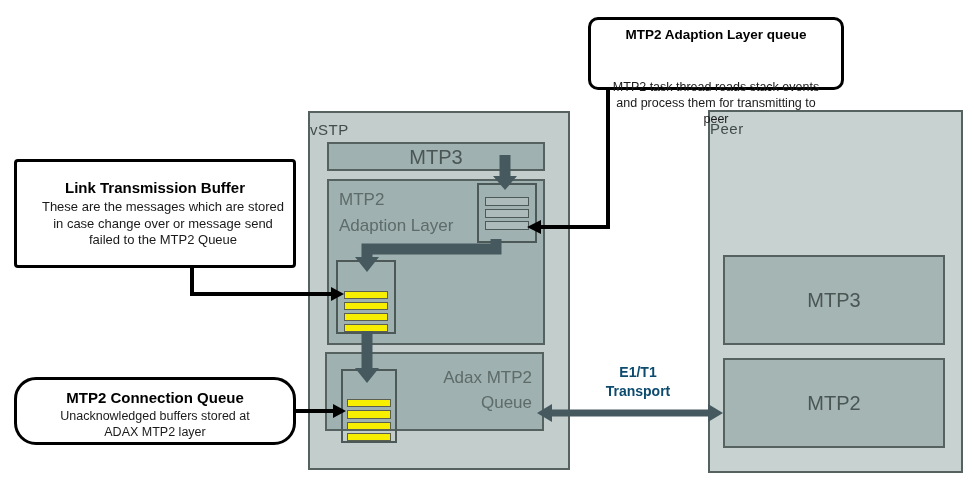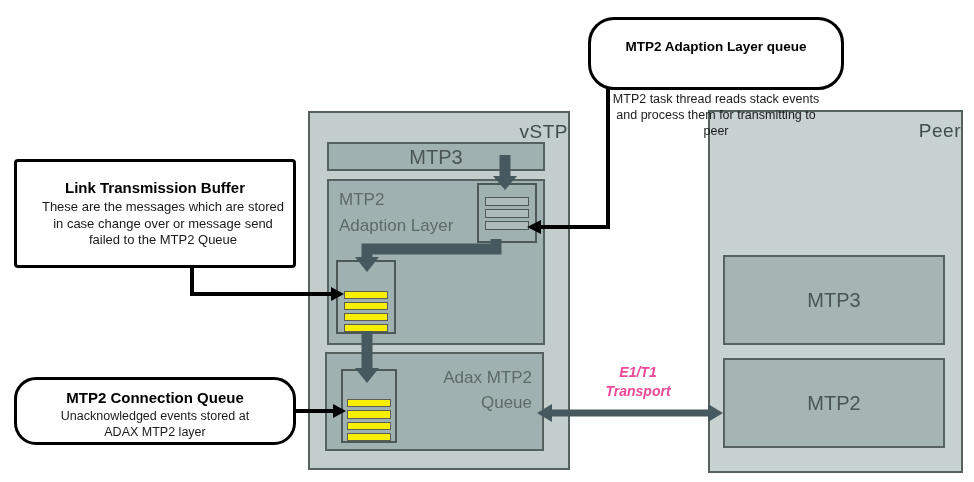--- a/index.html
+++ b/index.html
@@ -20,43 +20,43 @@
   html,body{margin:0;padding:0;}
   body{font-family:"Liberation Sans", sans-serif; background:#ffffff;}
   .canvas{position:relative; width:974px; height:482px; background:#ffffff; overflow:hidden;}
 
   .box{position:absolute; box-sizing:border-box; border:2px solid var(--box-border);}
   .outer{background:var(--outer-fill);}
   .peer-outer{background:var(--peer-fill);}
   .inner{background:var(--inner-fill);}
   .peer-inner{background:var(--peer-inner-fill);}
 
-  .big-title{position:absolute; width:100%; text-align:right; top:8px;
-    font-size:19px; color:var(--text-dark); letter-spacing:0.5px;}
+  .big-title{position:absolute; width:100%; text-align:left; top:8px;
+    font-size:15px; color:var(--text-dark); letter-spacing:0.5px;}
   .layer-label{font-size:20px; color:#4a5654; text-align:center; line-height:1;}
   .center-label{display:flex; align-items:center; justify-content:center; height:100%;}
 
   .adaption-label{position:absolute; left:10px; top:6px; font-size:17px;
     color:var(--text-mid); line-height:1.55; text-align:left;}
   .adax-label{position:absolute; right:10px; top:12px; font-size:17px;
     color:var(--text-mid); line-height:1.45; text-align:right;}
 
   .queue-icon{position:absolute; box-sizing:border-box; border:2px solid var(--icon-border);
     display:flex; flex-direction:column; align-items:center;}
   .queue-bar{box-sizing:border-box; border:2px solid var(--icon-border); width:44px; height:9px; margin-top:3px;}
   .bar-gray{background:var(--gray-bar-fill); border-width:1.5px; height:9px;}
   .bar-yellow{background:var(--queue-yellow); border-width:1.5px; height:9px; border-color:#5a5f50;}
 
   .callout{position:absolute; box-sizing:border-box; background:var(--callout-fill);
     border:3.5px solid var(--connector-black); text-align:center; color:#1a1a1a;}
   .callout-title{font-weight:bold; color:#000;}
   .callout-body{line-height:1.28;}
 
-  .e1t1-label{position:absolute; text-align:center; font-weight:bold; color:#ec4899;
-    font-size:14px; line-height:1.35;font-style:italic;}
+  .e1t1-label{position:absolute; text-align:center; font-weight:bold; color:#0c4a6e;
+    font-size:14px; line-height:1.35;}
 
   svg.overlay{position:absolute; left:0; top:0; pointer-events:none;}
   .conn{stroke:var(--connector-black); stroke-width:4; fill:none;}
   .conn-head{fill:var(--connector-black); stroke:none;}
   .thick{stroke:var(--arrow-dark); stroke-width:11; fill:none;}
   .thick-head{fill:var(--arrow-dark); stroke:none;}
   .link-line{stroke:var(--arrow-dark); stroke-width:7; fill:none;}
 </style>
 </head>
 <body>
@@ -73,21 +73,21 @@
       </div>
   </div>
 
   <div class="box inner" style="left:327px; top:179px; width:218px; height:166px;">
     <div class="adaption-label">
       <span>MTP2</span><br>
       <span>Adaption Layer</span>
     </div>
   </div>
 
-  <div class="box inner" style="left:325px; top:352px; width:219px; height:99px;">
+  <div class="box inner" style="left:325px; top:352px; width:219px; height:79px;">
     <div class="adax-label">
       <span>Adax MTP2</span><br>
       <span>Queue</span>
     </div>
   </div>
 
   <div class="queue-icon" style="left:477px; top:183px; width:60px; height:60px; padding-top:9px;">
     <div class="queue-bar bar-gray"></div>
     <div class="queue-bar bar-gray"></div>
     <div class="queue-bar bar-gray"></div>
@@ -160,28 +160,28 @@
       <path class="conn" d="M192 266 L192 294 L332 294"></path>
       <polygon class="conn-head" points="344,294 331,287 331,301"></polygon>
     </g>
 
     <g>
       <path class="conn" d="M294 411 L334 411"></path>
       <polygon class="conn-head" points="346,411 333,404 333,418"></polygon>
     </g>
   </svg>
 
-  <div class="callout" style="left:588px; top:17px; width:256px; height:73px; border-radius:26px; padding-top:19px;">
+  <div class="callout" style="left:588px; top:17px; width:256px; height:73px; border-radius:10px; padding-top:7px;">
     <div class="callout-title" style="font-size:13.5px;">MTP2 Adaption Layer queue</div>
     <div class="callout-body" style="font-size:12.5px; padding:1px 12px 0 12px;margin-top:36px;">MTP2 task thread reads stack events and process them for transmitting to peer</div>
   </div>
 
   <div class="callout" style="left:14px; top:159px; width:282px; height:109px; border-radius:4px; padding-top:17px;">
     <div class="callout-title" style="font-size:15px;">Link Transmission Buffer</div>
     <div class="callout-body" style="font-size:13px; padding:3px 6px 0 22px;">These are the messages which are stored in case change over or message send failed to the MTP2 Queue</div>
   </div>
 
   <div class="callout" style="left:14px; top:377px; width:282px; height:68px; border-radius:22px; padding-top:9px;">
     <div class="callout-title" style="font-size:15px;">MTP2 Connection Queue</div>
-    <div class="callout-body" style="font-size:12.5px; padding:2px 28px 0 28px;">Unacknowledged events stored at ADAX MTP2 layer</div>
+    <div class="callout-body" style="font-size:12.5px; padding:2px 28px 0 28px;">Unacknowledged buffers stored at ADAX MTP2 layer</div>
   </div>
 
 </div>
 
 </body></html>

